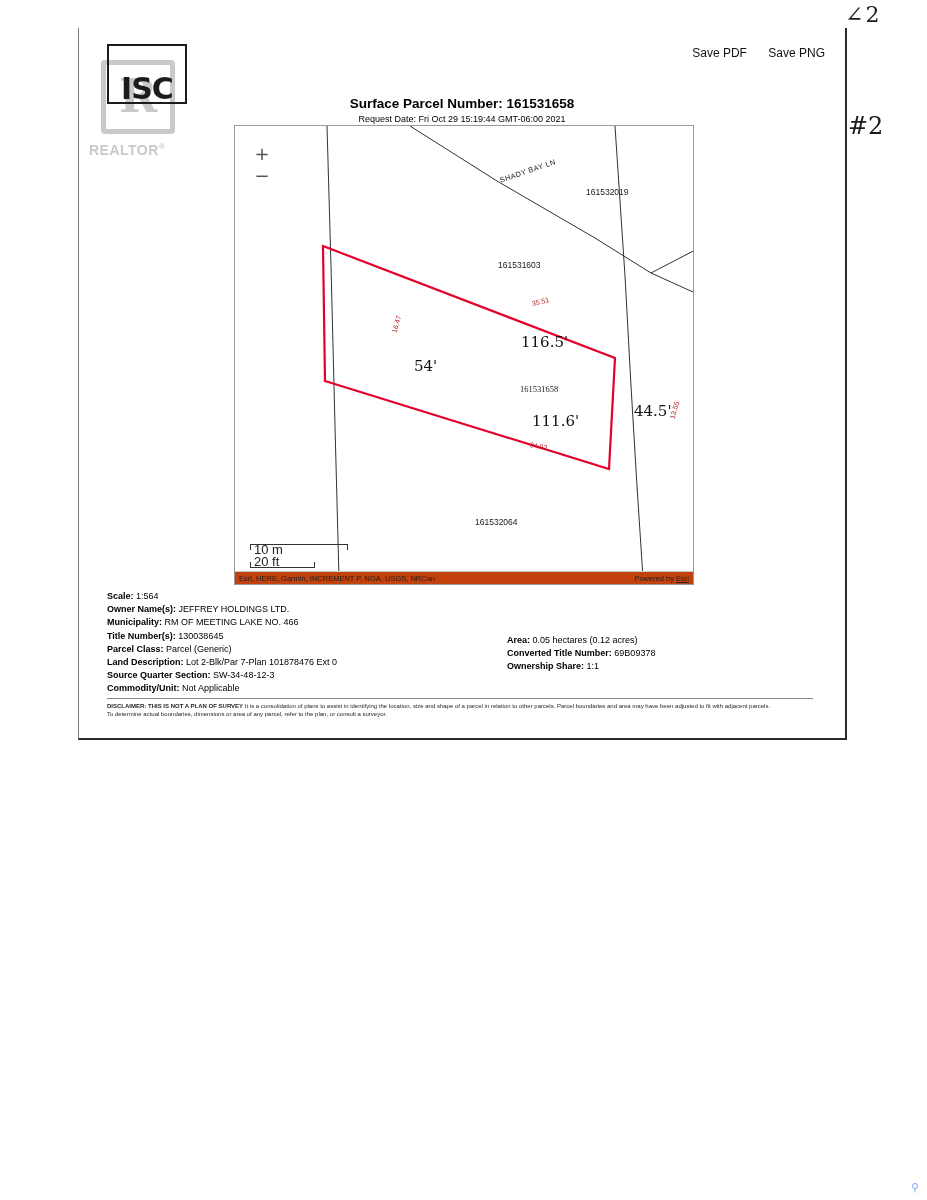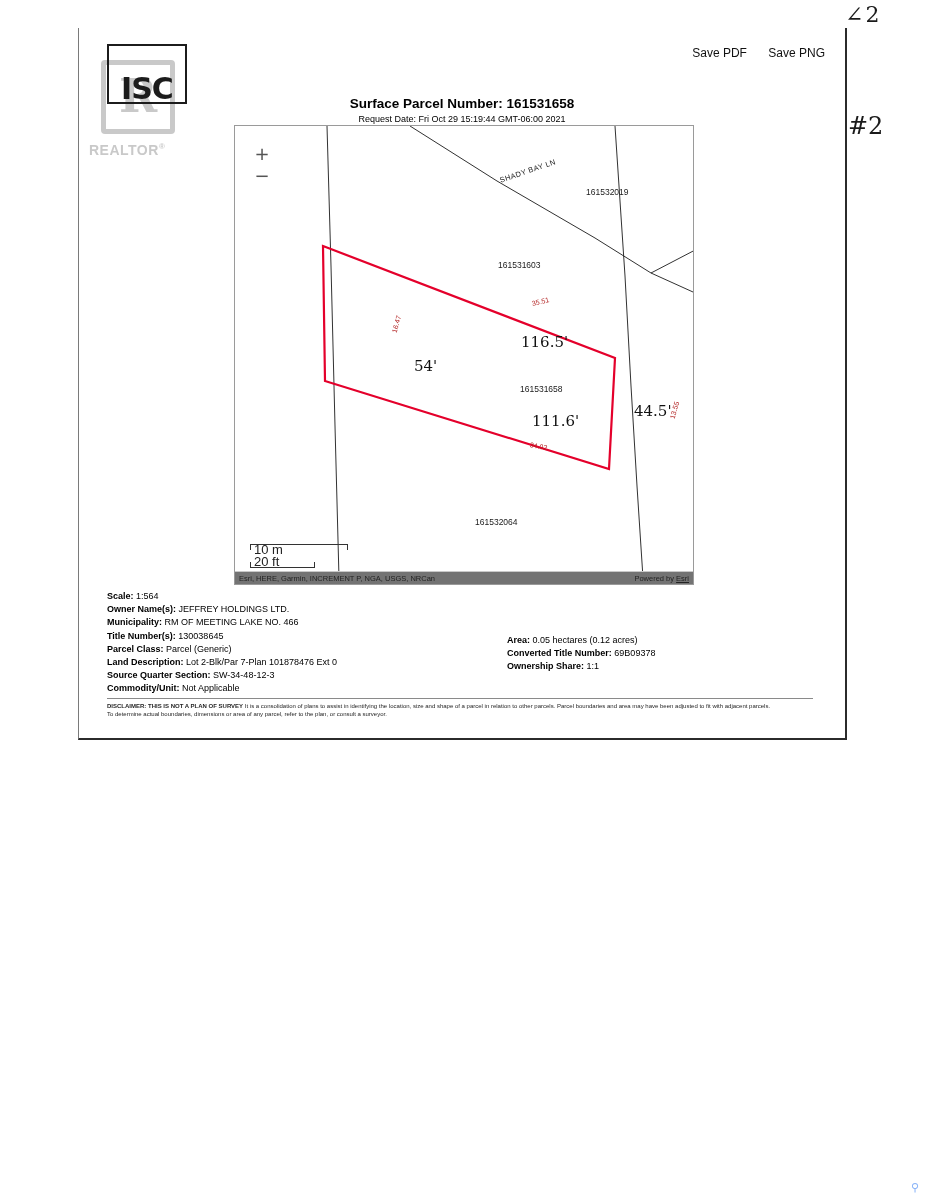--- a/index.html
+++ b/index.html
@@ -251,21 +251,21 @@
   #map-attrib {
     position: absolute;
     left: 0;
     bottom: 0;
     width: 100%;
     height: 13px;
     line-height: 13px;
     font-size: 7.5px;
     color: #222;
     border-top: 1px solid #c9c9c9;
-    background: #737373;
+    background: #c2410c;
     box-sizing: border-box;
   }
   #map-attrib .left { position: absolute; left: 4px; }
   #map-attrib .right { position: absolute; right: 4px; }
   #map-attrib u { text-decoration: underline; }
 
   
   #details {
     position: absolute;
     left: 28px;
@@ -351,21 +351,21 @@
 
       <g stroke="#111" stroke-width="1" fill="none" opacity="0.0"></g>
     </svg>
 
     <div class="zoom-btn" id="zoom-in">+</div>
     <div class="zoom-btn" id="zoom-out">−</div>
 
     <div class="parcel-label" style="left:351px;top:61px;">161532019</div>
 
     <div class="parcel-label" style="left:263px;top:134px;">161531603</div>
-    <div class="parcel-label" style="left:285px;top:258px;">161531658</div>
+    <div class="parcel-label" style="left:285px;top:258px;font-family:Liberation Serif, serif;">161531658</div>
 
     <div class="parcel-label" style="left:240px;top:391px;">161532064</div>
 
     <div class="road-label" style="left:265px;top:50px;transform:rotate(-19deg);transform-origin:left center;">SHADY BAY LN</div>
 
     <div class="survey-dim" style="left:297px;top:174px;transform:rotate(-13deg);transform-origin:left center;">35.51</div>
     <div class="survey-dim" style="left:159px;top:203px;transform:rotate(-74deg);transform-origin:left center;">16.47</div>
     <div class="survey-dim" style="left:295px;top:315px;transform:rotate(11deg);transform-origin:left center;">34.02</div>
     <div class="survey-dim" style="left:437px;top:289px;transform:rotate(-74deg);transform-origin:left center;">13.55</div>
 

